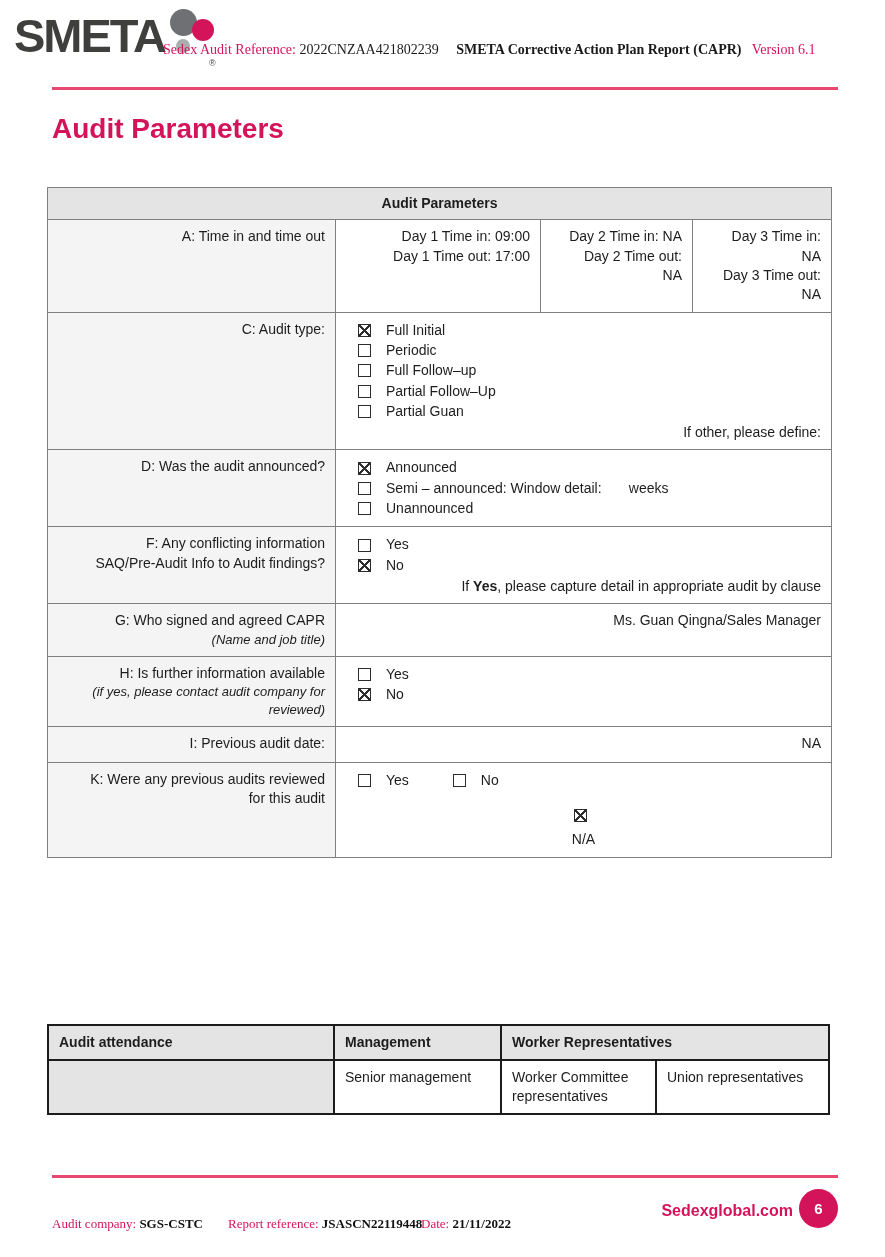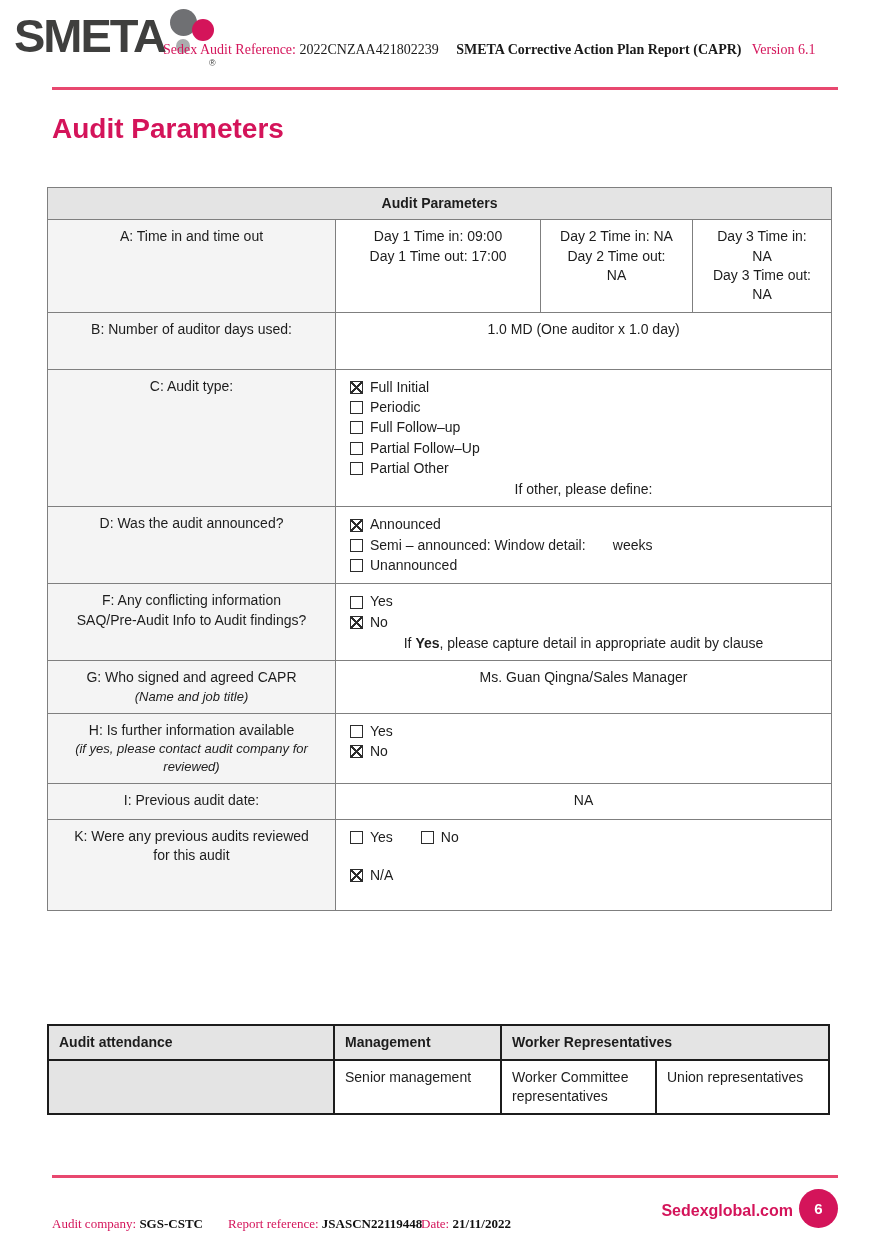--- a/index.html
+++ b/index.html
@@ -34,39 +34,39 @@
 
   .page-title {
     position:absolute; left:52px; top:113px;
     font-size:28px; font-weight:bold; color:#d4145a; letter-spacing:0px;
   }
 
   
   .t1wrap { position:absolute; left:47px; top:187px; }
   table { border-collapse:collapse; table-layout:fixed; }
   .t1 { width:784px; }
-  .t1 th, .t1 td { border:1px solid #7f7f7f; vertical-align:top; padding:7px 10px; font-size:14px; line-height:1.38; font-weight:normal; text-align:center; }
+  .t1 th, .t1 td { border:1px solid #7f7f7f; vertical-align:top; padding:7px 10px; font-size:14px; line-height:1.38; font-weight:normal; text-align:right; }
   .t1 th.ttitle { background:#e4e4e4; text-align:center; font-weight:bold; padding:6px; vertical-align:middle; }
   .t1 td.lblcell { background:#f4f4f4; }
   .lbl { white-space:pre-line; }
   .lblnote { white-space:pre-line; font-style:italic; font-size:13px; }
   .multiline { white-space:pre-line; }
 
-  .opt { display:flex; align-items:center; margin:1px 4px; }
+  .opt { display:flex; align-items:center; margin:1px 12px;gap:8px; }
   .cb {
     display:inline-block; width:13px; height:13px; border:1.6px solid #2c2c2c;
     margin-right:7px; flex:0 0 auto; background:#ffffff;
   }
   .cb.checked {
     background:
       linear-gradient(45deg,  transparent 44%, #2c2c2c 44%, #2c2c2c 56%, transparent 56%),
       linear-gradient(-45deg, transparent 44%, #2c2c2c 44%, #2c2c2c 56%, transparent 56%);
   }
   .inline-opts { display:flex; gap:20px; }
-  .gap-above { margin-top:18px; }
+  .gap-above { margin-top:18px;flex-direction:column; }
   .optnote { margin-top:2px; }
   .bold { font-weight:bold; }
 
   
   .t2wrap { position:absolute; left:47px; top:1024px; }
   .t2 { width:781px; }
   .t2 th, .t2 td { border:2px solid #1c1c1c; vertical-align:top; padding:7px 10px; font-size:14px; line-height:1.35; text-align:left; }
   .t2 th { background:#e4e4e4; font-weight:bold; }
   .t2 td.graycell { background:#e4e4e4; }
 
@@ -141,28 +141,20 @@
 Day 2 Time out:
 NA</div>
             </td>
         <td>
               <div class="multiline">Day 3 Time in:
 NA
 Day 3 Time out:
 NA</div>
             </td>
       </tr>
-      <tr style="height:57px">
-        <td class="lblcell">
-              <div class="lbl">B: Number of auditor days used:</div>
-            </td>
-        <td colspan="3">
-              <div>1.0 MD (One auditor x 1.0 day)</div>
-            </td>
-      </tr>
       <tr style="height:125px">
         <td class="lblcell">
               <div class="lbl">C: Audit type:</div>
             </td>
         <td colspan="3">
           <div class="opt">
             <span class="cb checked"></span>
             <span>Full Initial</span>
           </div>
           <div class="opt">
@@ -172,21 +164,21 @@
           <div class="opt">
             <span class="cb"></span>
             <span>Full Follow–up</span>
           </div>
           <div class="opt">
             <span class="cb"></span>
             <span>Partial Follow–Up</span>
           </div>
           <div class="opt">
             <span class="cb"></span>
-            <span>Partial Other</span>
+            <span>Partial Guan</span>
           </div>
           <div class="optnote">If other, please define:</div>
         </td>
       </tr>
       <tr style="height:73px">
         <td class="lblcell">
               <div class="lbl">D: Was the audit announced?</div>
             </td>
         <td colspan="3">
           <div class="opt">

